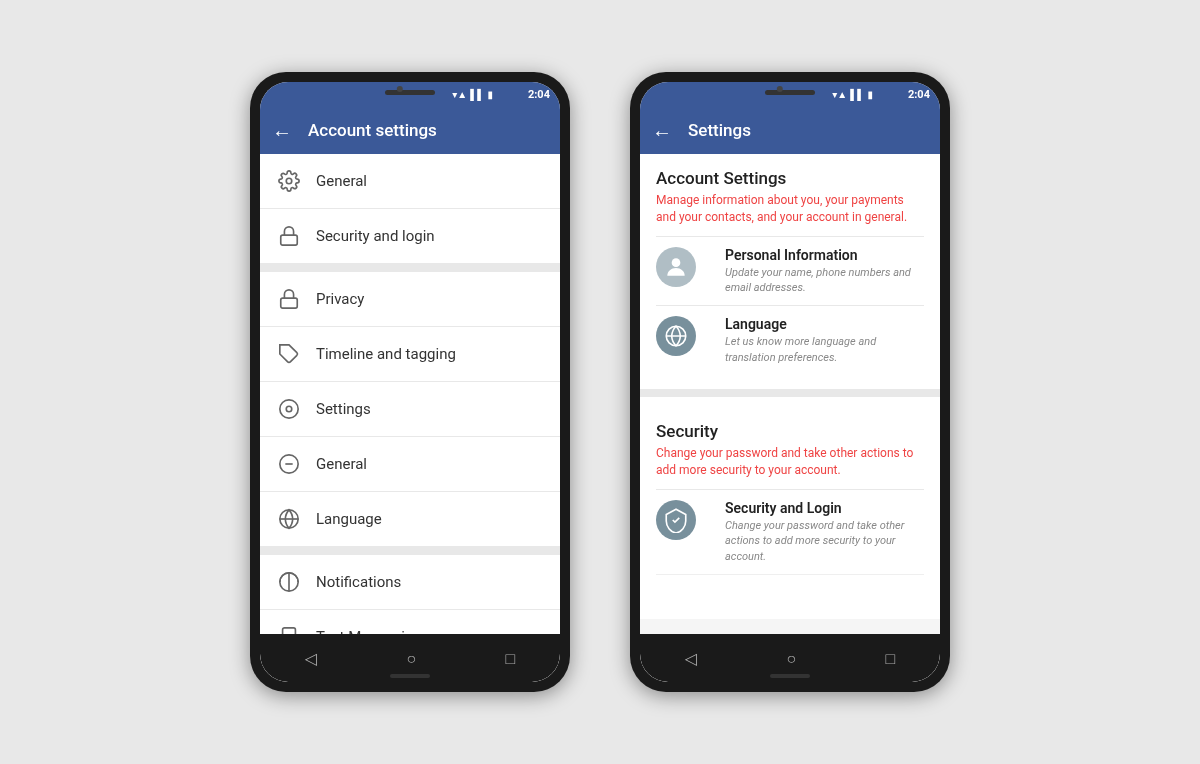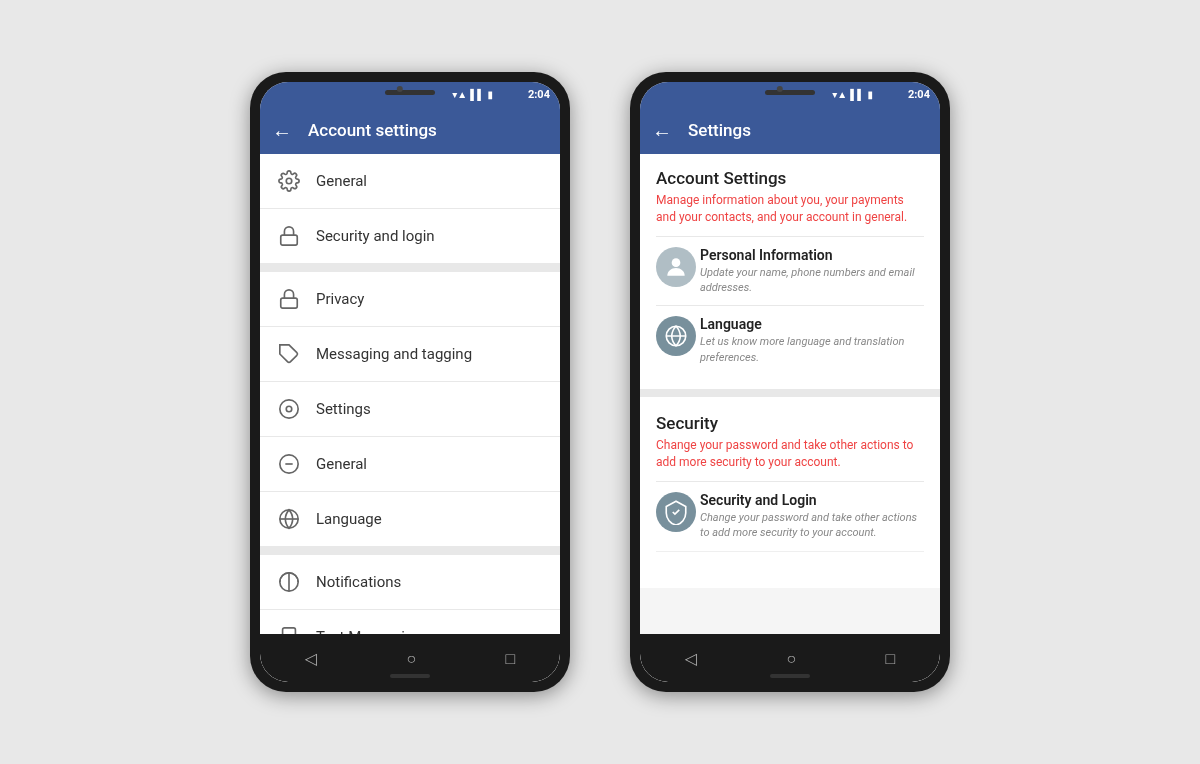--- a/index.html
+++ b/index.html
@@ -199,21 +199,21 @@
     .settings-section-desc {
       font-size: 12px;
       color: #ef4444;
       line-height: 1.4;
       margin-bottom: 10px;
     }
 
     .settings-item {
       display: flex;
       align-items: flex-start;
-      gap: 4px;
+      gap: 29px;
       padding: 10px 0;
       border-top: 1px solid #e8e8e8;
       cursor: pointer;
     }
 
     .settings-item:first-of-type {
       border-top: none;
     }
 
     .settings-item-icon {
@@ -251,21 +251,21 @@
       font-style: italic;
     }
 
     .section-divider {
       height: 8px;
       background: #e8e8e8;
     }
 
     .security-section {
       background: white;
-      padding: 16px 16px;
+      padding: 24px 16px;
     }
   </style>
 </head>
 <body>
 
 <div class="phone">
   <div class="camera-dot"></div>
   <div class="phone-inner">
 
     <div class="status-bar">
@@ -317,21 +317,21 @@
         <span class="menu-label">Privacy</span>
       </div>
 
       <div class="menu-item">
         <div class="menu-icon">
           <svg viewBox="0 0 24 24" width="22" height="22" fill="none" stroke="#666" stroke-width="1.8">
             <path d="M20.59 13.41l-7.17 7.17a2 2 0 0 1-2.83 0L2 12V2h10l8.59 8.59a2 2 0 0 1 0 2.82z"></path>
             <line x1="7" y1="7" x2="7.01" y2="7"></line>
           </svg>
         </div>
-        <span class="menu-label">Messaging and tagging</span>
+        <span class="menu-label">Timeline and tagging</span>
       </div>
 
       <div class="menu-item">
         <div class="menu-icon">
           <svg viewBox="0 0 24 24" width="22" height="22" fill="none" stroke="#666" stroke-width="1.8">
             <circle cx="12" cy="12" r="10"></circle>
             <circle cx="12" cy="12" r="3"></circle>
           </svg>
         </div>
         <span class="menu-label">Settings</span>

